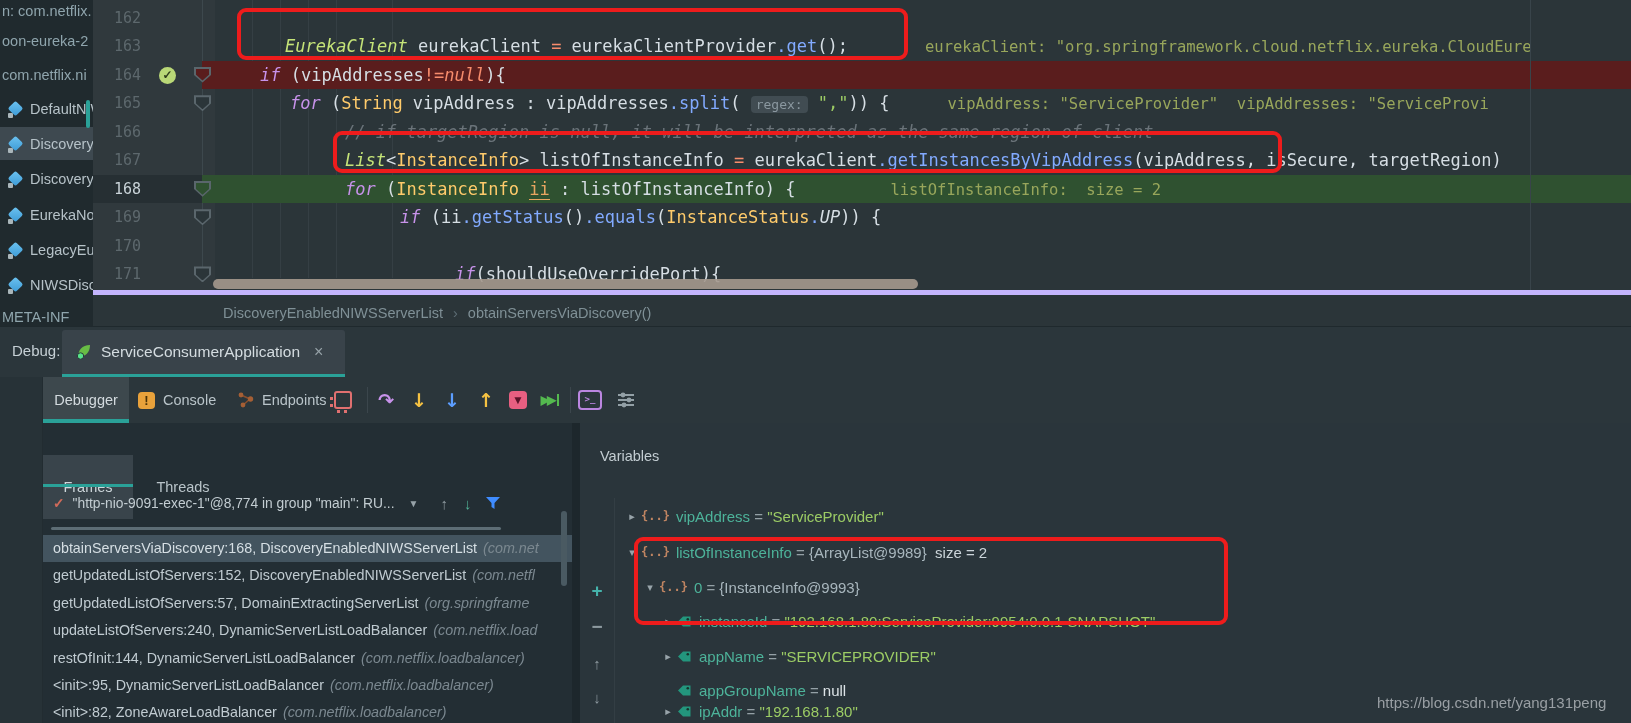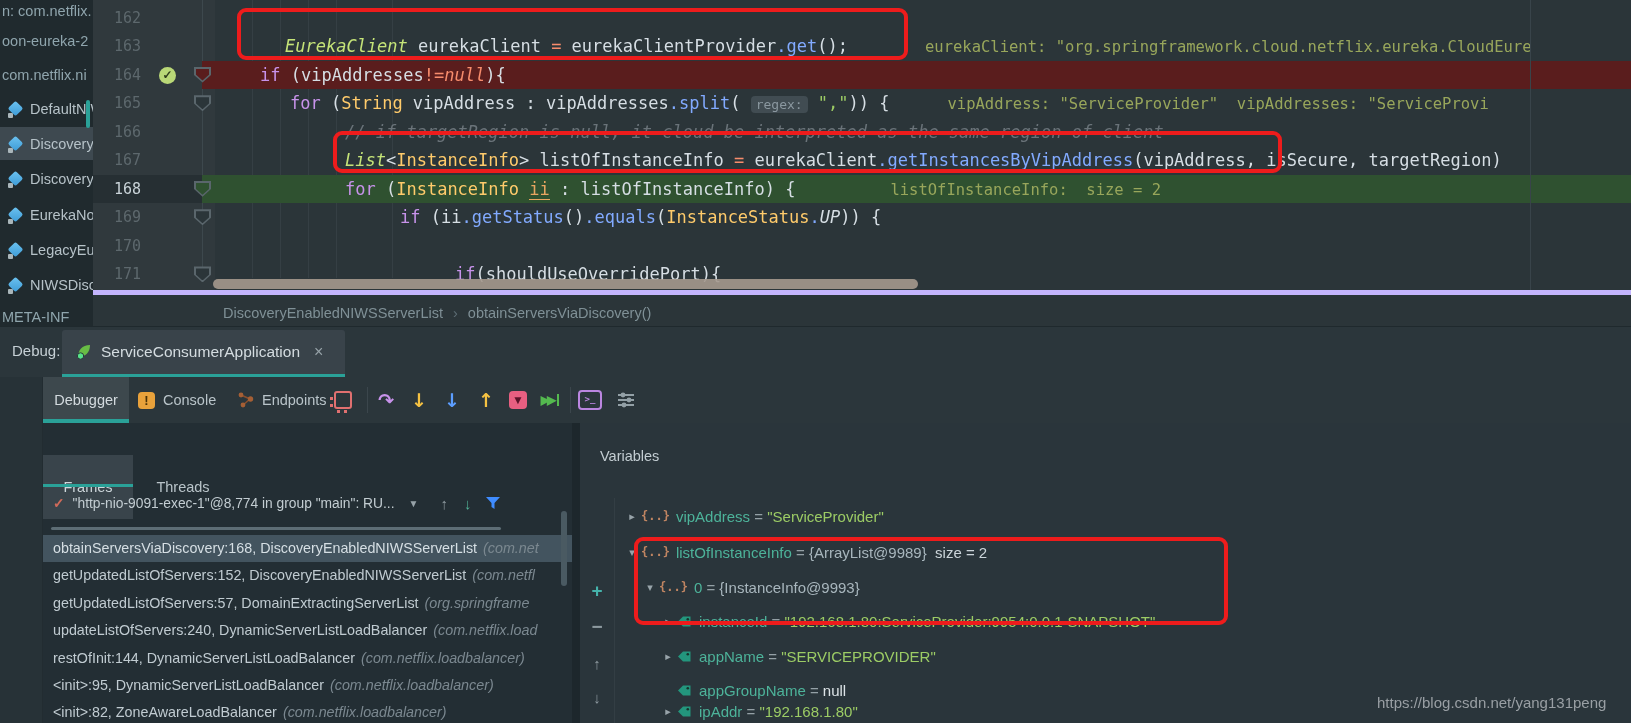--- a/index.html
+++ b/index.html
@@ -19,21 +19,21 @@
   .ln{position:absolute;left:2px;top:0;width:46px;text-align:right;line-height:28.55px;
       font-family:"DejaVu Sans Mono",monospace;font-size:15px;color:#5d686d;}
   .ln-cur{color:#c9d3d8;}
   .bp-check{position:absolute;left:66px;top:6px;width:17px;height:17px;border-radius:50%;
       background:#b9d877;color:#2f3d1c;font-size:12px;font-weight:bold;text-align:center;line-height:17px;}
   .fold{position:absolute;left:101px;top:6px;width:17px;height:16px;
       clip-path:polygon(0 0,100% 0,100% 52%,50% 100%,0 52%);background:#5a666c;}
   .fold i{position:absolute;left:2px;top:2px;right:2px;bottom:2px;display:block;
       clip-path:polygon(0 0,100% 0,100% 52%,50% 100%,0 52%);background:#2b3539;}
   .code{position:absolute;top:0;line-height:28.55px;font-family:"DejaVu Sans Mono",monospace;font-size:17px;}
-  .tok-kw{color:#c792ea;}
+  .tok-kw{color:#c792ea;font-style:italic}
   .tok-ti{color:#c5e478;font-style:italic}
   .tok-ty{color:#ffcb6b}
   .tok-mt{color:#82aaff}
   .tok-dt{color:#82aaff}
   .tok-pl{color:#d6dee4}
   .tok-op{color:#f78c6c}
   .tok-nu{color:#f78c6c;font-style:italic}
   .tok-st{color:#9ccc65}
   .tok-cm{color:#6a7379;font-style:italic}
   .tok-cn{color:#d6dee4;font-style:italic}
@@ -144,21 +144,21 @@
     <div class="iguide" style="left:187px"></div>
     <div class="iguide" style="left:215px"></div>
     <div class="iguide" style="left:243px"></div>
     <div class="iguide" style="left:299px"></div>
     <div id="fold-line"></div>
     <div id="code-rows">
         <div class="code-row" style="top: 3.5px;"><span class="ln">162</span></div>
         <div class="code-row" style="top: 32.05px;"><span class="ln">163</span><div class="code" style="left: 192px;"><span class="tok-ti">EurekaClient</span><span class="tok-pl"> eurekaClient </span><span class="tok-op">=</span><span class="tok-pl"> eurekaClientProvider</span><span class="tok-dt">.</span><span class="tok-mt">get</span><span class="tok-pl">();</span><span class="code-hint" style="margin-left: 77px;">eurekaClient: "org.springframework.cloud.netflix.eureka.CloudEure</span></div></div>
         <div class="code-row" style="top: 60.6px;"><div class="band band-breakpoint"></div><span class="ln">164</span><span class="bp-check">✓</span><span class="fold"><i style="background: rgb(90, 29, 29);"></i></span><div class="code" style="left: 167px;"><span class="tok-kw">if</span><span class="tok-pl"> (vipAddresses</span><span class="tok-op">!=</span><span class="tok-nu">null</span><span class="tok-pl">){</span></div></div>
         <div class="code-row" style="top: 89.15px;"><span class="ln">165</span><span class="fold"><i style="background: rgb(43, 53, 57);"></i></span><div class="code" style="left: 197px;"><span class="tok-kw">for</span><span class="tok-pl"> (</span><span class="tok-ty">String</span><span class="tok-pl"> vipAddress : vipAddresses</span><span class="tok-dt">.</span><span class="tok-mt">split</span><span class="tok-pl">( </span><span class="tok-ch">regex:</span><span class="tok-st"> ","</span><span class="tok-pl">)) {</span><span class="code-hint" style="margin-left: 58px;">vipAddress: "ServiceProvider"  vipAddresses: "ServiceProvi</span></div></div>
-        <div class="code-row" style="top: 117.7px;"><span class="ln">166</span><div class="code" style="left: 252px;"><span class="tok-cm">// if targetRegion is null, it cloud be interpreted as the same region of client</span></div></div>
+        <div class="code-row" style="top: 117.7px;"><span class="ln">166</span><div class="code" style="left: 252px;"><span class="tok-cm">// if targetRegion is null, it will be interpreted as the same region of client</span></div></div>
         <div class="code-row" style="top: 146.25px;"><span class="ln">167</span><div class="code" style="left: 252px;"><span class="tok-ti">List</span><span class="tok-pl">&lt;</span><span class="tok-ty">InstanceInfo</span><span class="tok-pl">&gt; listOfInstanceInfo </span><span class="tok-op">=</span><span class="tok-pl"> eurekaClient</span><span class="tok-dt">.</span><span class="tok-mt">getInstancesByVipAddress</span><span class="tok-pl">(vipAddress, isSecure, targetRegion)</span></div></div>
         <div class="code-row" style="top: 174.8px;"><div class="band band-exec"></div><div class="gut-cur"></div><span class="ln ln-cur">168</span><span class="fold"><i style="background: rgb(47, 81, 48);"></i></span><div class="code" style="left: 252px;"><span class="tok-kw">for</span><span class="tok-pl"> (</span><span class="tok-ty">InstanceInfo</span><span class="tok-pl"> </span><span class="tok-ul">ii</span><span class="tok-pl"> : listOfInstanceInfo) {</span><span class="code-hint" style="margin-left: 95px;">listOfInstanceInfo:  size = 2</span></div></div>
         <div class="code-row" style="top: 203.35px;"><span class="ln">169</span><span class="fold"><i style="background: rgb(43, 53, 57);"></i></span><div class="code" style="left: 307px;"><span class="tok-kw">if</span><span class="tok-pl"> (ii</span><span class="tok-dt">.</span><span class="tok-mt">getStatus</span><span class="tok-pl">()</span><span class="tok-dt">.</span><span class="tok-mt">equals</span><span class="tok-pl">(</span><span class="tok-ty">InstanceStatus</span><span class="tok-dt">.</span><span class="tok-cn">UP</span><span class="tok-pl">)) {</span></div></div>
         <div class="code-row" style="top: 231.9px;"><span class="ln">170</span></div>
         <div class="code-row" style="top: 260.45px;"><span class="ln">171</span><span class="fold"><i style="background: rgb(43, 53, 57);"></i></span><div class="code" style="left: 362px;"><span class="tok-kw">if</span><span class="tok-pl">(shouldUseOverridePort){</span></div></div>
       </div>
     <div id="margin-guide"></div>
     <div id="hscroll"></div>
   </div>
 

